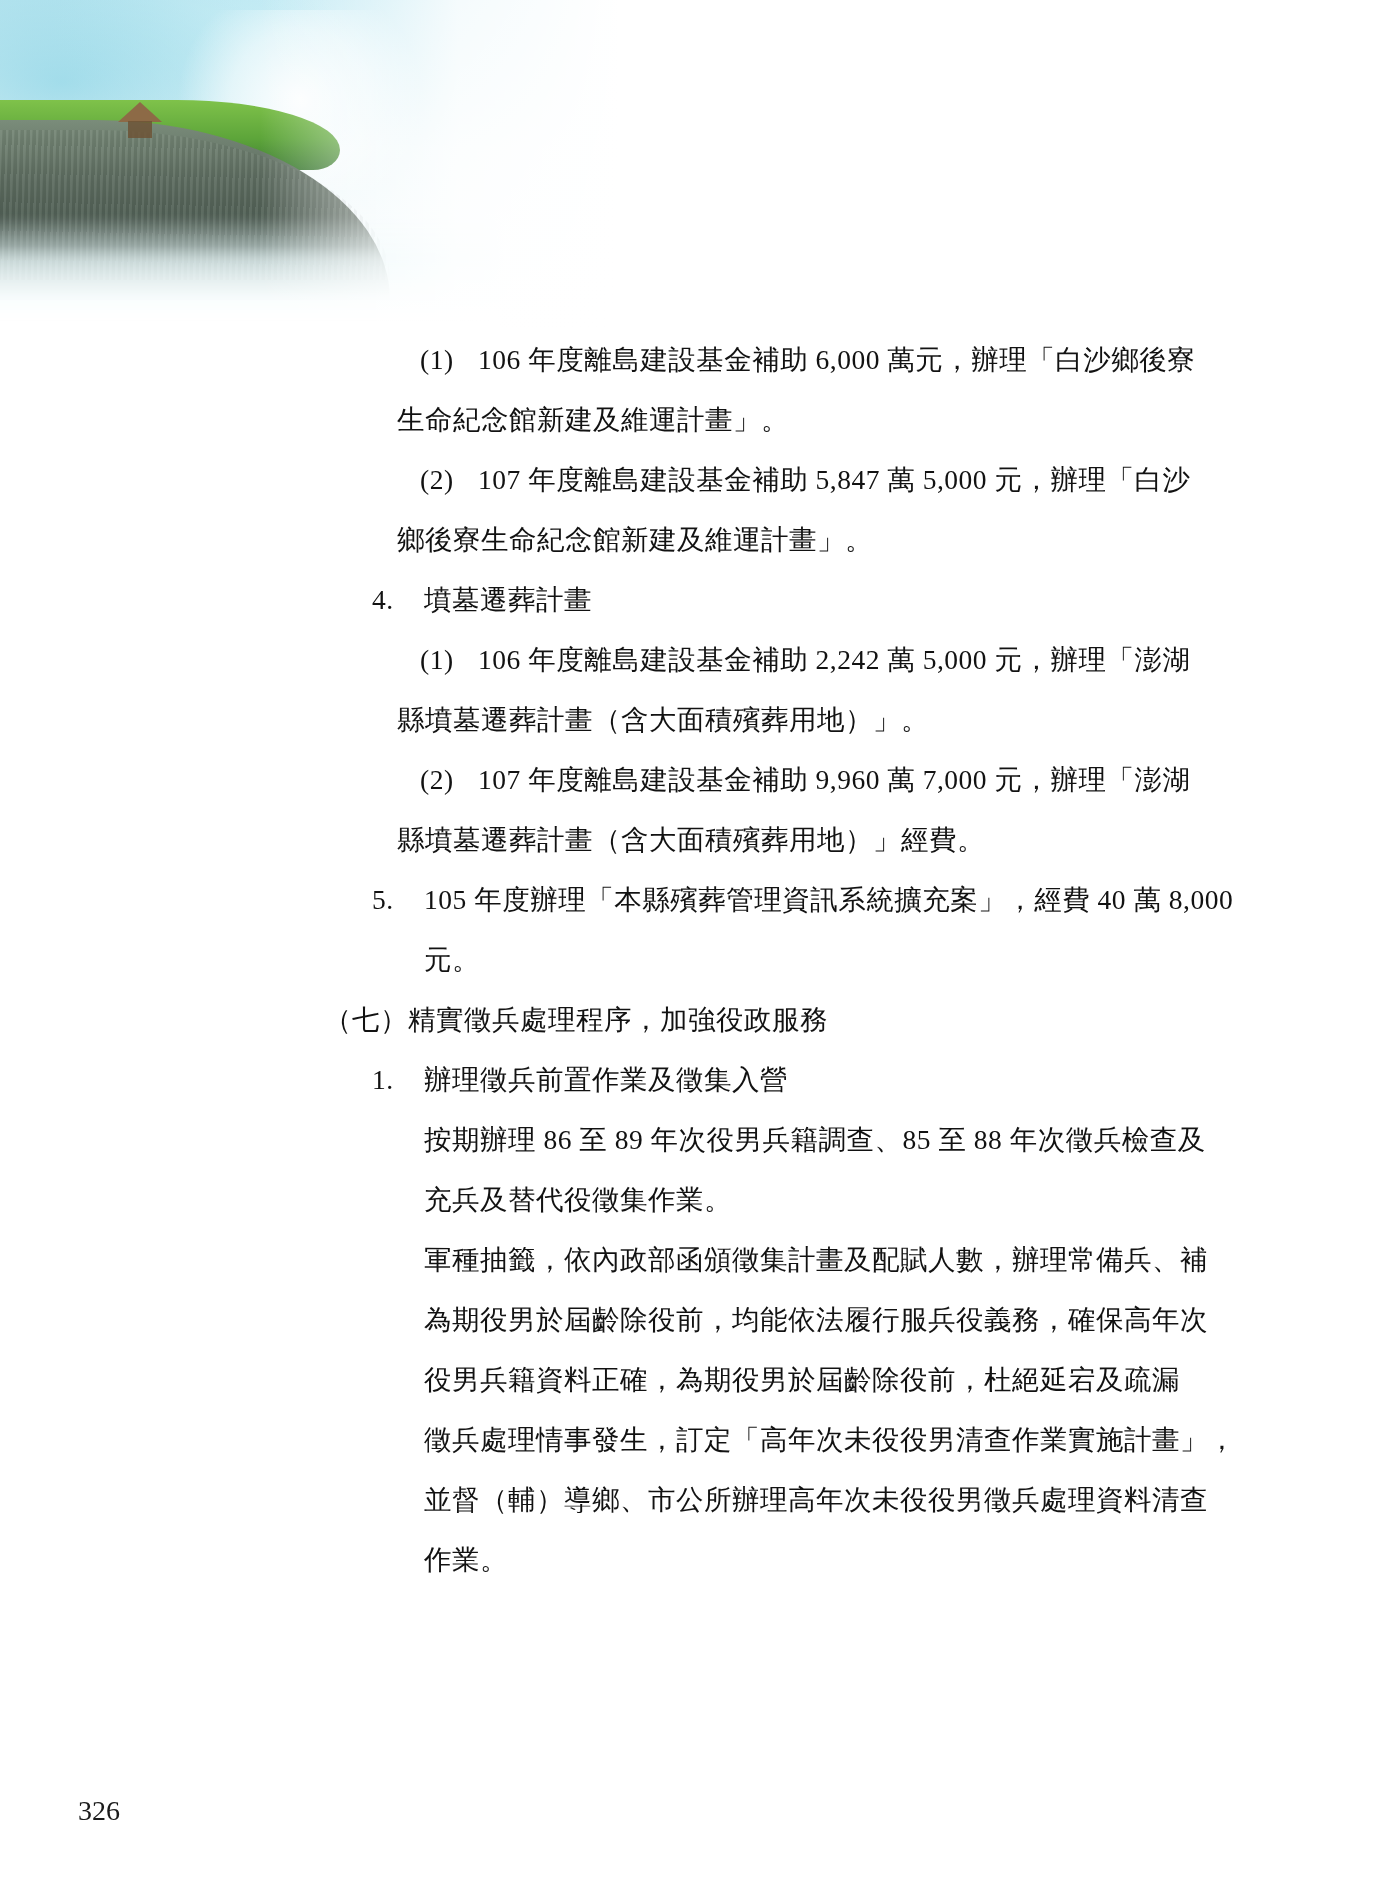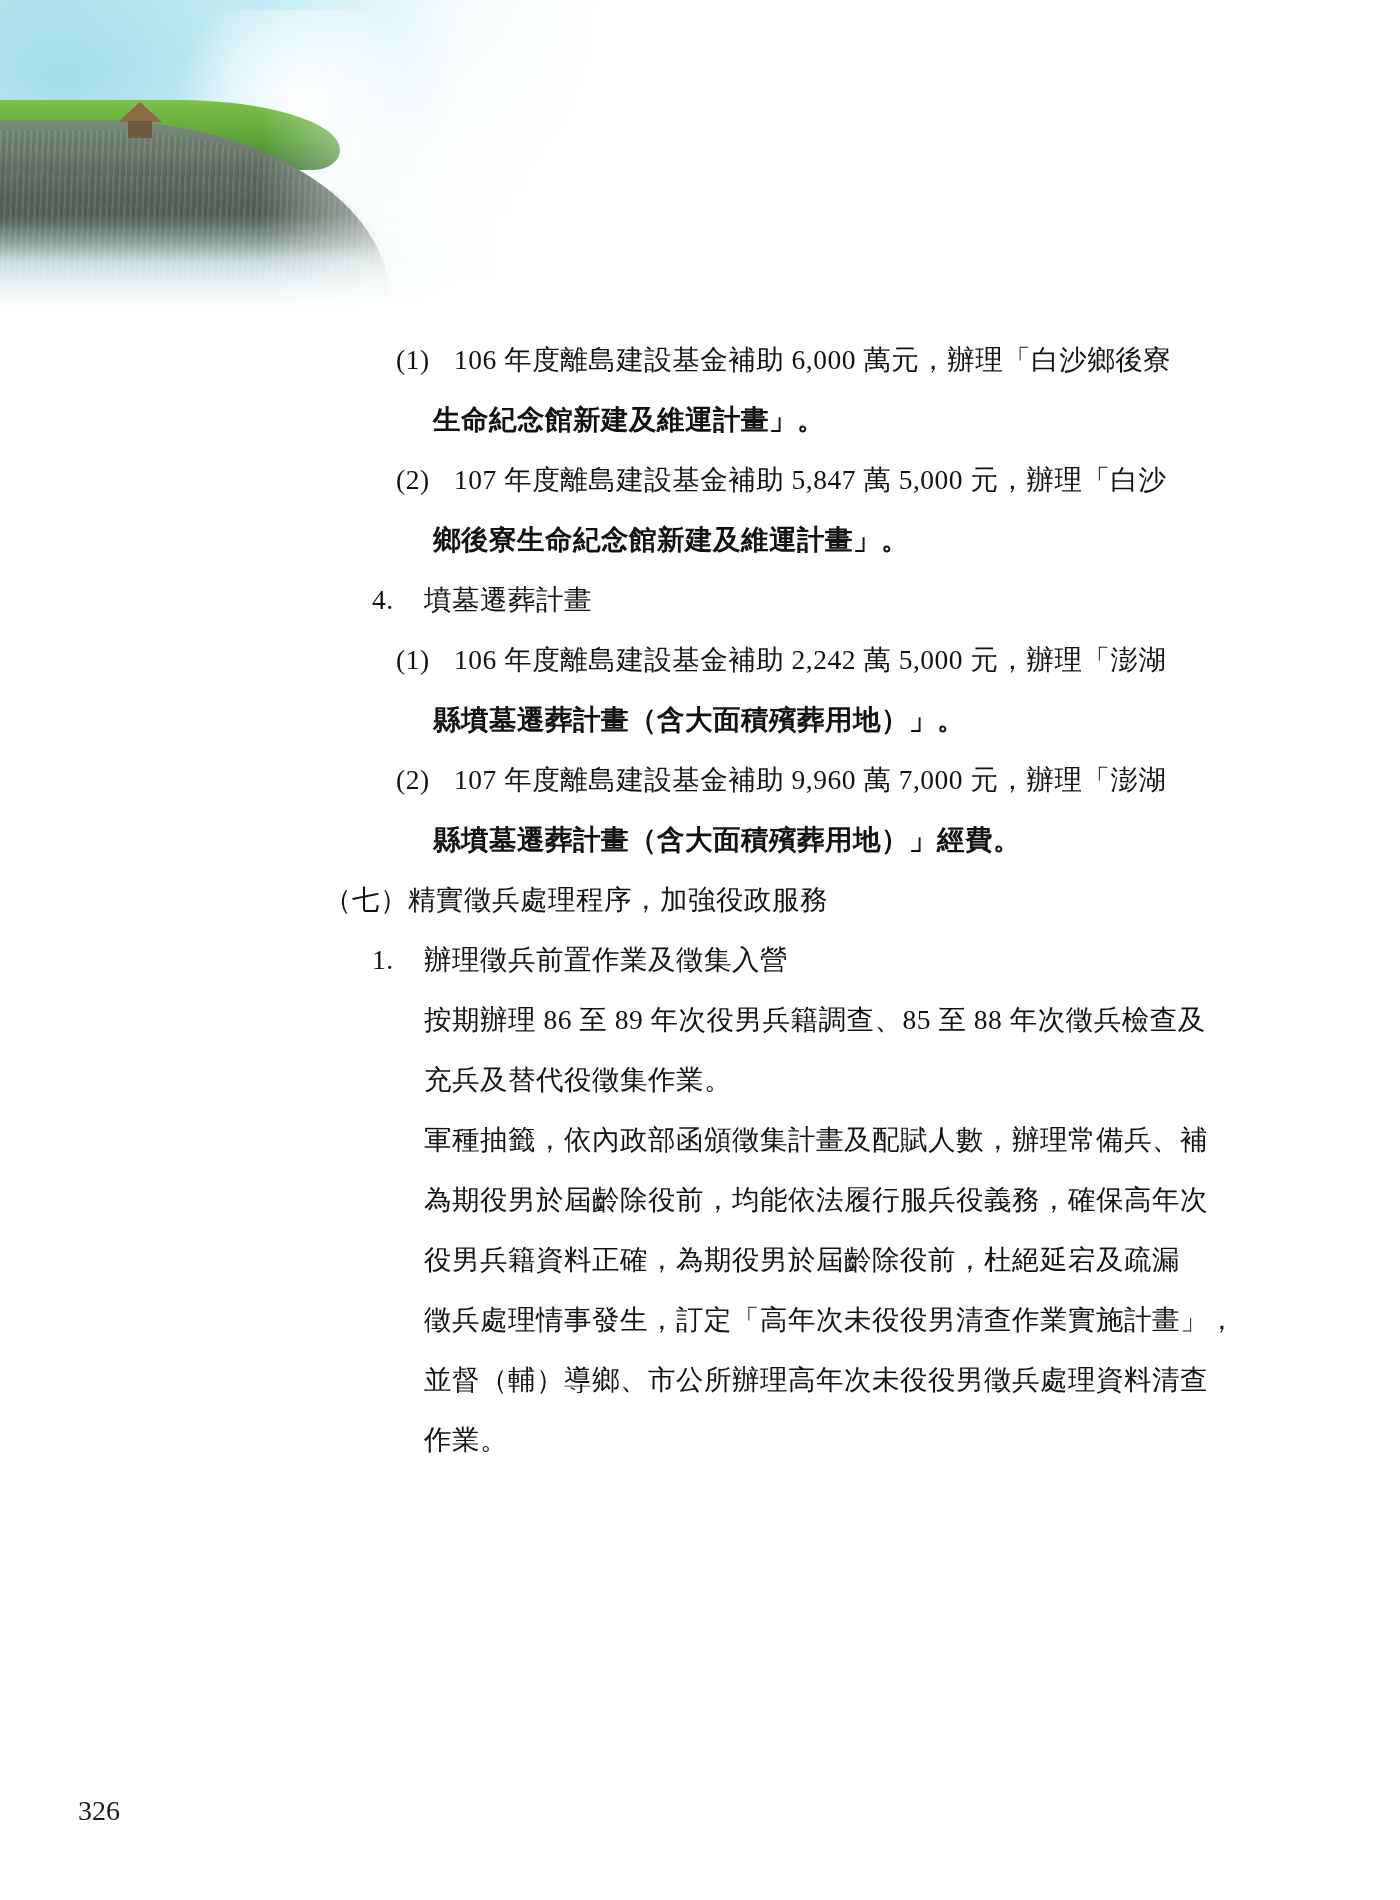--- a/index.html
+++ b/index.html
@@ -120,33 +120,33 @@
     box-sizing: border-box;
   }
   .line {
     font-size: 27.5px;
     line-height: 60px;
     letter-spacing: 0.5px;
     white-space: pre;
   }
   .indent-0 { margin-left: 4px; }      
   .indent-1 { margin-left: 52px; }     
-  .indent-2 { margin-left: 76px; }    
+  .indent-2 { margin-left: 100px; }    
   .hang-num {
     display: inline-block;
     width: 52px;
     text-align: left;
   }
   .hang-num2 {
     display: inline-block;
     width: 58px;
     text-align: left;
   }
   .cont-1 { margin-left: 104px; }
-  .cont-2 { margin-left: 113px; font-weight: bold; }
+  .cont-2 { margin-left: 77px; }
 
   .page-number {
     position: absolute;
     left: 78px;
     top: 1795px;
     font-size: 28px;
     font-family: "Liberation Serif", serif;
     color: #1a1a1a;
   }
 </style>
@@ -185,20 +185,24 @@
     <div>
       <div class="line indent-2"><span class="hang-num2">(1)</span><span>106 年度離島建設基金補助 2,242 萬 5,000 元，辦理「澎湖</span></div>
       <div class="line cont-2">縣墳墓遷葬計畫（含大面積殯葬用地）」。</div>
     </div>
 
     <div>
       <div class="line indent-2"><span class="hang-num2">(2)</span><span>107 年度離島建設基金補助 9,960 萬 7,000 元，辦理「澎湖</span></div>
       <div class="line cont-2">縣墳墓遷葬計畫（含大面積殯葬用地）」經費。</div>
     </div>
 
+    <div>
+      <div class="line indent-1"><span class="hang-num">5.</span><span>105 年度辦理「本縣殯葬管理資訊系統擴充案」，經費 40 萬 8,000</span></div>
+      <div class="line cont-1">元。</div>
+    </div>
 
     <div>
       <div class="line indent-0"><span>（七）</span><span>精實徵兵處理程序，加強役政服務</span></div>
     </div>
 
     <div>
       <div class="line indent-1"><span class="hang-num">1.</span><span>辦理徵兵前置作業及徵集入營</span></div>
     </div>
 
     <div>

